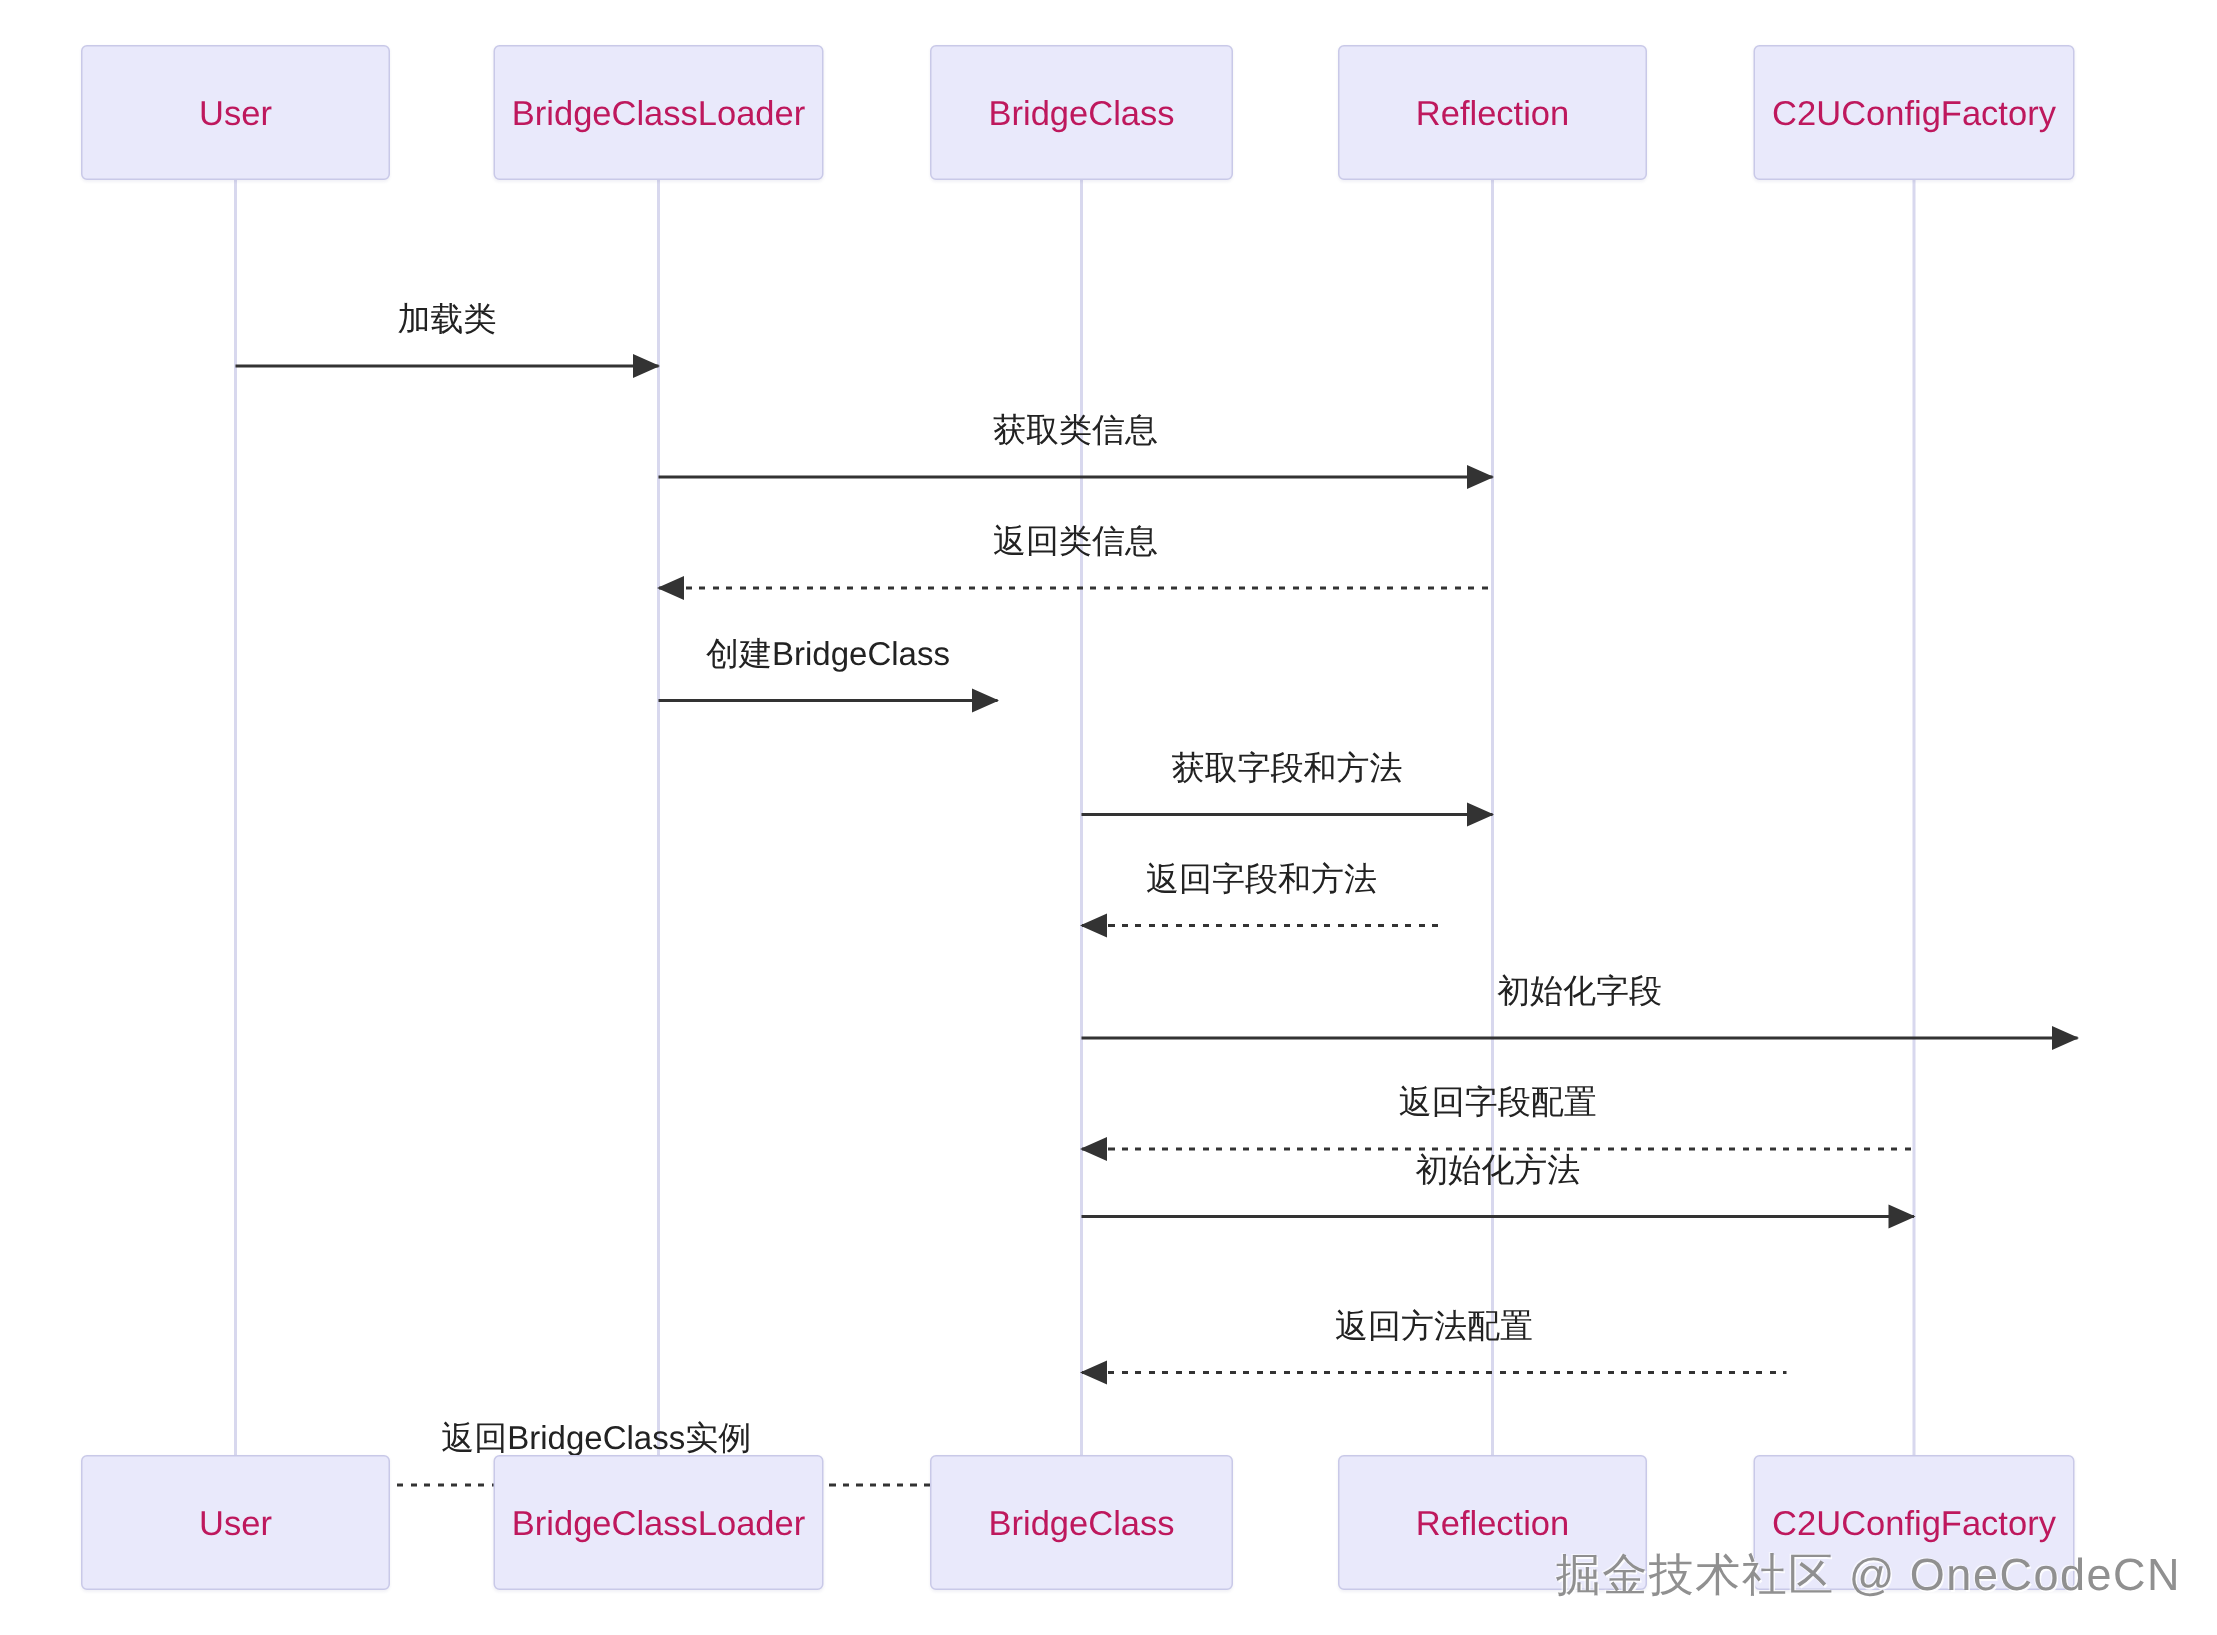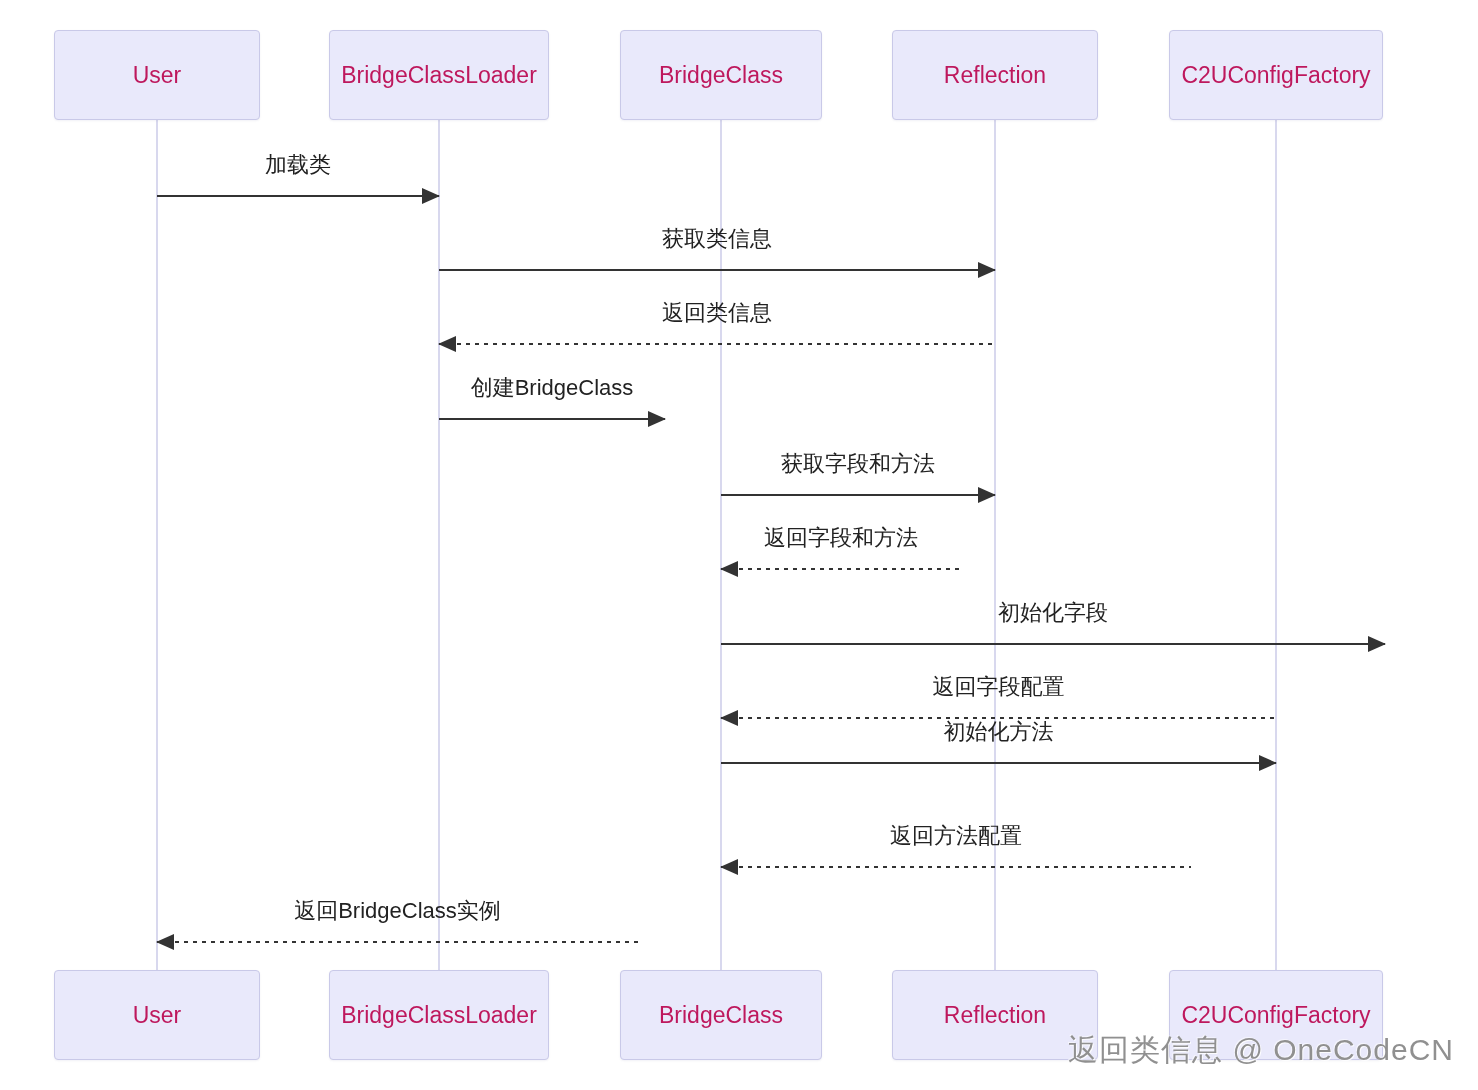--- a/index.html
+++ b/index.html
@@ -37,20 +37,21 @@
     font-size: 23px;
     color: #be185d;
     box-shadow: 0 1px 2px rgba(80,80,140,0.08);
   }
   .actor.top { top: 30px; }
   .actor.bottom { top: 970px; }
   
   .msg {
     position: absolute;
     height: 52px;
+    margin-top: 48px;
   }
   .msg-label {
     position: absolute;
     left: 0;
     right: 0;
     bottom: 18px;
     text-align: center;
     font-size: 22px;
     line-height: 28px;
     color: #222222;
@@ -197,15 +198,15 @@
   <div class="actor bottom" style="left:620px;  width:202px;">
       <span>BridgeClass</span>
     </div>
   <div class="actor bottom" style="left:892px;  width:206px;">
       <span>Reflection</span>
     </div>
   <div class="actor bottom" style="left:1169px; width:214px;">
       <span>C2UConfigFactory</span>
     </div>
 
-  <div class="watermark">返回类信息 @ OneCodeCN</div>
+  <div class="watermark">掘金技术社区 @ OneCodeCN</div>
 
 </div>
 
 </body></html>

